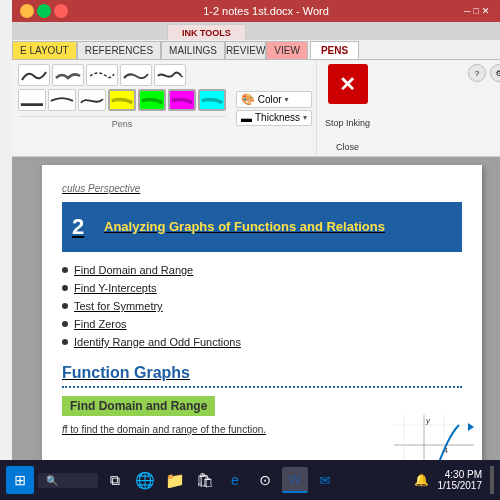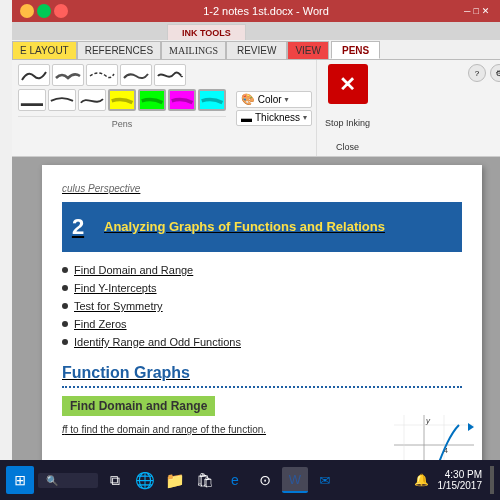--- a/index.html
+++ b/index.html
@@ -325,23 +325,23 @@
     </div>
   </div>
 
   <div style="display:flex; background:#d4d4d4; align-items:flex-end; height:18px; padding-left:155px;">
     <div style="font-size:9px; color:#8b0000; font-weight:bold; background:#f0e0e0; padding:2px 14px; border:1px solid #ccc; border-bottom:none; height:16px; display:flex; align-items:center;">INK TOOLS</div>
   </div>
 
   <div style="display:flex; background:#f0f0f0; border-bottom:1px solid #bbb; height:20px; align-items:flex-end; padding-left:0;">
     <div style="font-size:10px; color:#333; padding:2px 7px; border:1px solid #bbb; border-bottom:none; background:#fde047; height:18px; display:flex; align-items:center; cursor:pointer;">E LAYOUT</div>
     <div style="font-size:10px; color:#333; padding:2px 7px; border:1px solid #bbb; border-bottom:none; background:#e8e8e8; height:18px; display:flex; align-items:center; cursor:pointer;">REFERENCES</div>
-    <div style="font-size:10px; color:#333; padding:2px 7px; border:1px solid #bbb; border-bottom:none; background:#e8e8e8; height:18px; display:flex; align-items:center; cursor:pointer;font-family:Liberation Serif, serif;">MAILINGS</div>
-    <div style="font-size:10px; color:#333; padding:2px 10px; border:1px solid #bbb; border-bottom:none; background:#e8e8e8; height:18px; display:flex; align-items:center; cursor:pointer;">REVIEW</div>
-    <div style="font-size:10px; color:#333; padding:2px 7px; border:1px solid #bbb; border-bottom:none; background:#ef4444; height:18px; display:flex; align-items:center; cursor:pointer;">VIEW</div>
+    <div style="font-size:10px; color:#333; padding:2px 7px; border:1px solid #bbb; border-bottom:none; background:#e8e8e8; height:18px; display:flex; align-items:center; cursor:pointer;">MAILINGS</div>
+    <div style="font-size:10px; color:#333; padding:2px 0; border:1px solid #bbb; border-bottom:none; background:#e8e8e8; height:18px; display:flex; align-items:center; cursor:pointer;">REVIEW</div>
+    <div style="font-size:10px; color:#333; padding:2px 7px; border:1px solid #bbb; border-bottom:none; background:#fca5a5; height:18px; display:flex; align-items:center; cursor:pointer;">VIEW</div>
     <div style="font-size:10px; color:#8b0000; font-weight:bold; padding:2px 10px; border:1px solid #bbb; border-bottom:1px solid white; background:white; height:18px; display:flex; align-items:center; cursor:pointer; margin-left:2px;">PENS</div>
   </div>
 
   <div class="ribbon-toolbar">
 
     <div class="pen-tools-area">
 
       <div class="pen-row">
 
         <div class="pen-icon">

